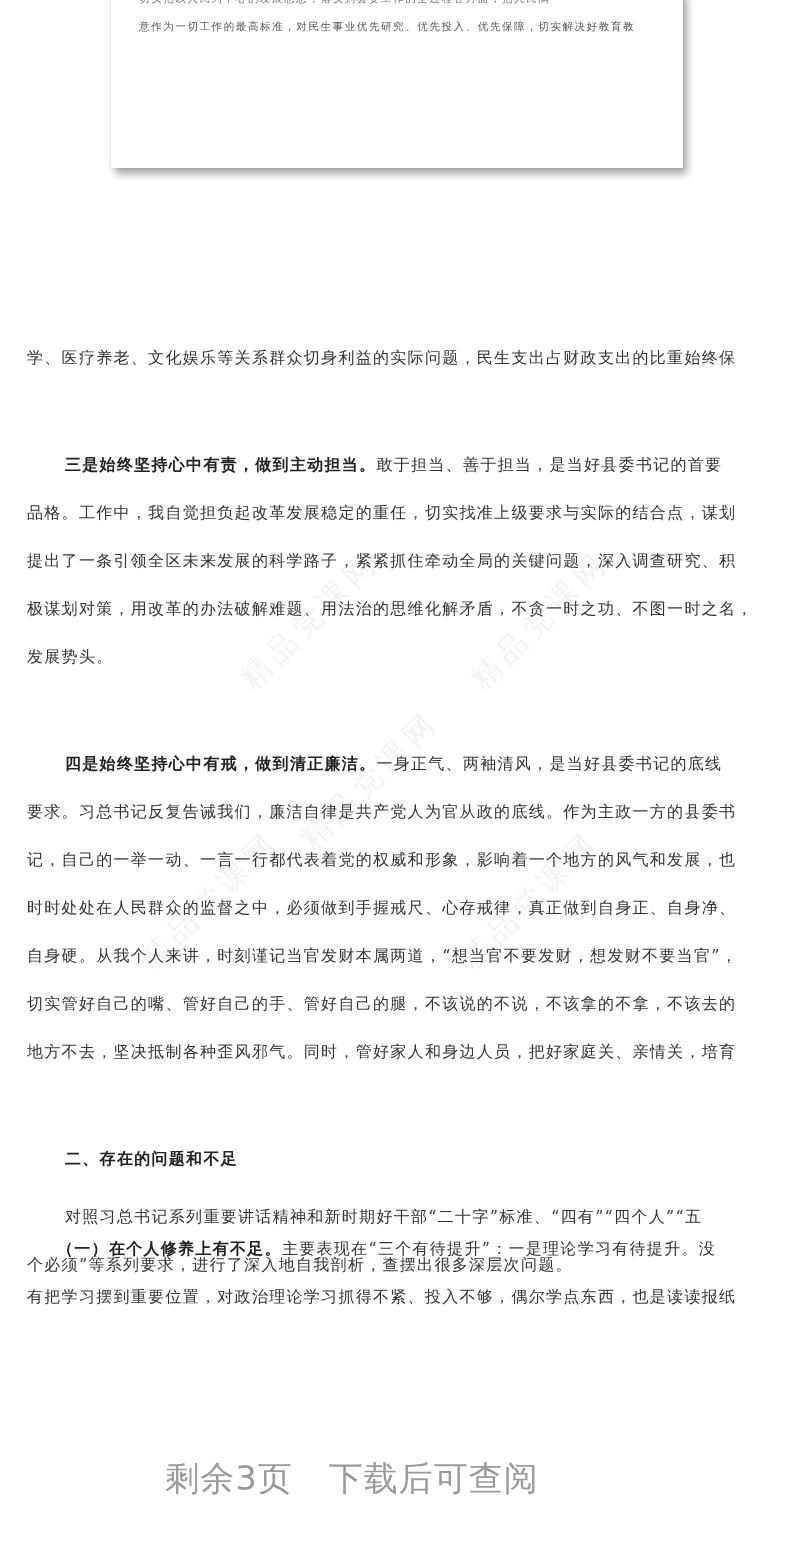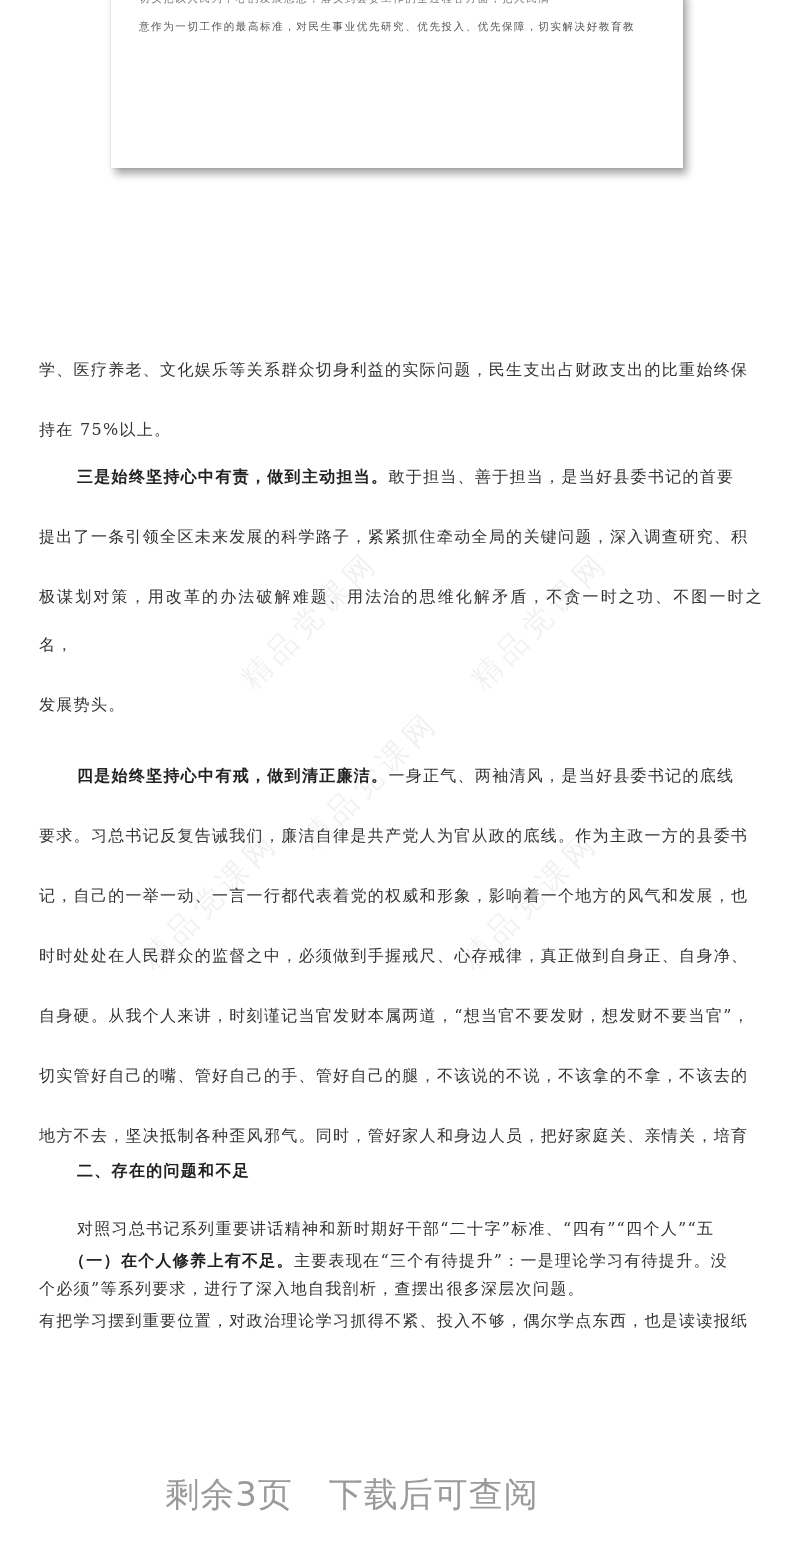--- a/index.html
+++ b/index.html
@@ -3,52 +3,52 @@
   <meta charset="utf-8">
   <style>
     html, body { margin: 0; padding: 0; background: #ffffff; }
     body { width: 800px; height: 1558px; position: relative; overflow: hidden;
            font-family: "DejaVu Serif", "Liberation Serif", serif; color: #2b2b2b; }
     .preview-wrap { position: absolute; left: 111px; top: -10px; width: 572px; height: 178px;
                     background: #fff; box-shadow: 4px 6px 8px rgba(0,0,0,0.35), 0 0 2px rgba(0,0,0,0.15); }
     .preview-line { position: absolute; left: 28px; font-size: 10.5px; color: #555; letter-spacing: 1.6px; white-space: nowrap; text-align: right; }
     .preview-line.cut { top: 0px; color: #777; filter: blur(0.6px); }
     .preview-line.l2 { top: 30px; }
-    .p { font-size: 16px; line-height: 48px; letter-spacing: 1.3px; margin: 12px; text-align: justify; color: #333; }
+    .p { font-size: 16px; line-height: 48px; letter-spacing: 1.3px; margin: 0; text-align: justify; color: #333; }
     .indent { text-indent: 38px; }
     .bold { font-weight: bold; color: #222; }
     .block { position: absolute; left: 27px; width: 748px; }
     .watermark { position: absolute; font-size: 30px; color: rgba(0,0,0,0.055); transform: rotate(-45deg);
                  letter-spacing: 6px; white-space: nowrap; font-family: "DejaVu Sans", sans-serif; pointer-events: none; }
     .more { position: absolute; top: 1456px; left: 0; width: 704px; text-align: center;
-            font-family: "DejaVu Sans", "Liberation Sans", sans-serif; font-size: 34px; color: #9a9a9a; letter-spacing: 1px; margin-top: 16px; }
+            font-family: "DejaVu Sans", "Liberation Sans", sans-serif; font-size: 34px; color: #9a9a9a; letter-spacing: 1px; }
     .more span { display: inline-block; }
     .more .gap { width: 36px; }
   </style>
 </head>
 <body>
 
 <div class="preview-wrap">
   <div class="preview-line cut" style="top:2px;">切实把以人民为中心的发展思想，落实到县委工作的全过程各方面，把人民满</div>
   <div class="preview-line l2" style="top:30px;">意作为一切工作的最高标准，对民生事业优先研究、优先投入、优先保障，切实解决好教育教</div>
 </div>
 
 <div class="watermark" style="left:220px; top:600px;">精品党课网</div>
 <div class="watermark" style="left:450px; top:600px;">精品党课网</div>
 <div class="watermark" style="left:280px; top:760px;">精品党课网</div>
 <div class="watermark" style="left:120px; top:880px;">精品党课网</div>
 <div class="watermark" style="left:440px; top:880px;">精品党课网</div>
 
 <div class="block" style="top:334px;">
   <p class="p">学、医疗养老、文化娱乐等关系群众切身利益的实际问题，民生支出占财政支出的比重始终保</p>
-  <p class="p">持在 75%以上。</p>
 </div>
 
 <div class="block" style="top:441px;">
   <p class="p indent"><span class="bold">三是始终坚持心中有责，做到主动担当。</span><span>敢于担当、善于担当，是当好县委书记的首要</span></p>
+  <p class="p">品格。工作中，我自觉担负起改革发展稳定的重任，切实找准上级要求与实际的结合点，谋划</p>
   <p class="p">提出了一条引领全区未来发展的科学路子，紧紧抓住牵动全局的关键问题，深入调查研究、积</p>
   <p class="p">极谋划对策，用改革的办法破解难题、用法治的思维化解矛盾，不贪一时之功、不图一时之名，</p>
   <p class="p">发展势头。</p>
 </div>
 
 <div class="block" style="top:740px;">
   <p class="p indent"><span class="bold">四是始终坚持心中有戒，做到清正廉洁。</span><span>一身正气、两袖清风，是当好县委书记的底线</span></p>
   <p class="p">要求。习总书记反复告诫我们，廉洁自律是共产党人为官从政的底线。作为主政一方的县委书</p>
   <p class="p">记，自己的一举一动、一言一行都代表着党的权威和形象，影响着一个地方的风气和发展，也</p>
   <p class="p">时时处处在人民群众的监督之中，必须做到手握戒尺、心存戒律，真正做到自身正、自身净、</p>

